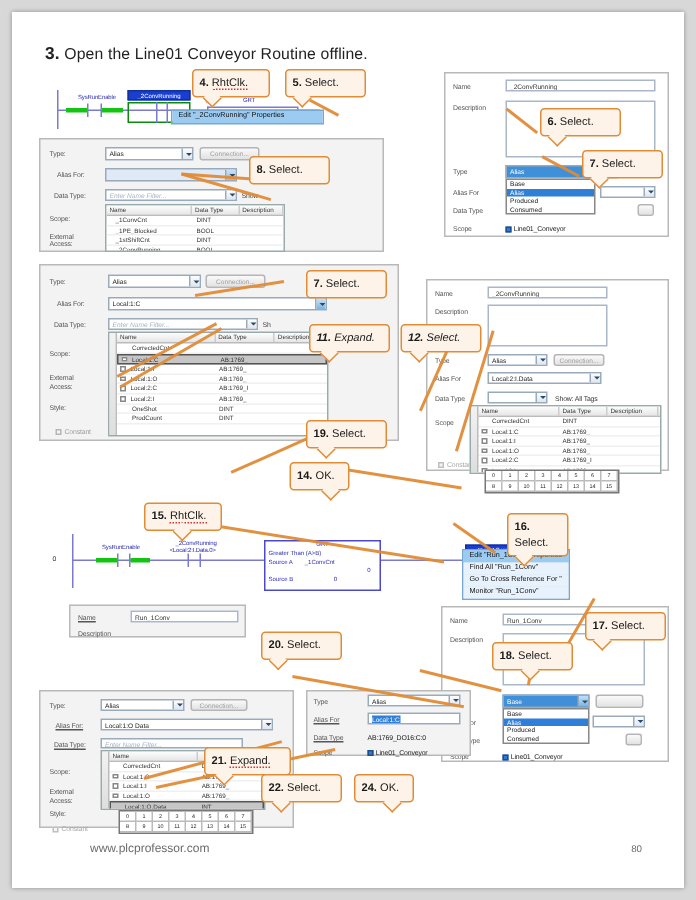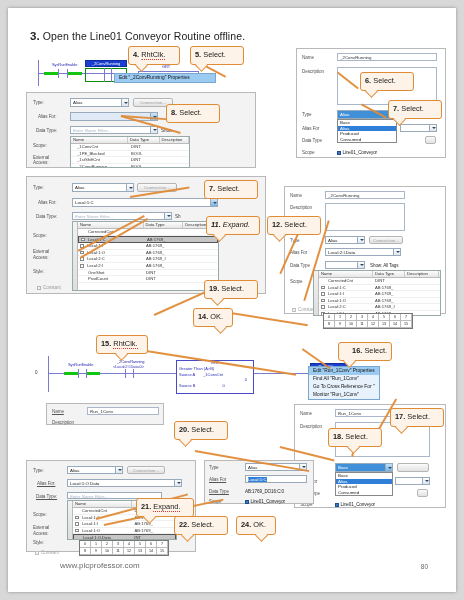--- a/index.html
+++ b/index.html
@@ -711,21 +711,21 @@
     <span class="num">7.</span>
     <span>Select.</span>
   </div>
 
   <div class="callout" style="left:198px; top:208px; width:54px;font-style:italic;">
     <span class="num">11.</span>
     <span>Expand.</span>
     <span class="tail" style="left:8px;"></span>
   </div>
 
-  <div class="callout" style="left:259px; top:208px; width:54px;">
+  <div class="callout" style="left:259px; top:208px; width:54px;font-style:italic;">
     <span class="num">12.</span>
     <span>Select.</span>
     <span class="tail" style="left:7px;"></span>
   </div>
 
   <div class="callout" style="left:196px; top:272px; width:54px;">
     <span class="num">19.</span>
     <span>Select.</span>
     <span class="tail" style="left:8px;"></span>
   </div>
@@ -735,21 +735,21 @@
     <span>OK.</span>
     <span class="tail" style="left:22px;"></span>
   </div>
 
   <div class="callout" style="left:88px; top:327px; width:52px;">
     <span class="num">15.</span>
     <span class="spell">RhtClk.</span>
     <span class="tail" style="left:20px;"></span>
   </div>
 
-  <div class="callout" style="left:330px; top:334px; width:54px;text-align:right;">
+  <div class="callout" style="left:330px; top:334px; width:41px;">
     <span class="num">16.</span>
     <span>Select.</span>
     <span class="tail" style="left:6px;"></span>
   </div>
 
   <div class="callout" style="left:382px; top:400px; width:54px;">
     <span class="num">17.</span>
     <span>Select.</span>
     <span class="tail" style="left:6px;"></span>
   </div>

